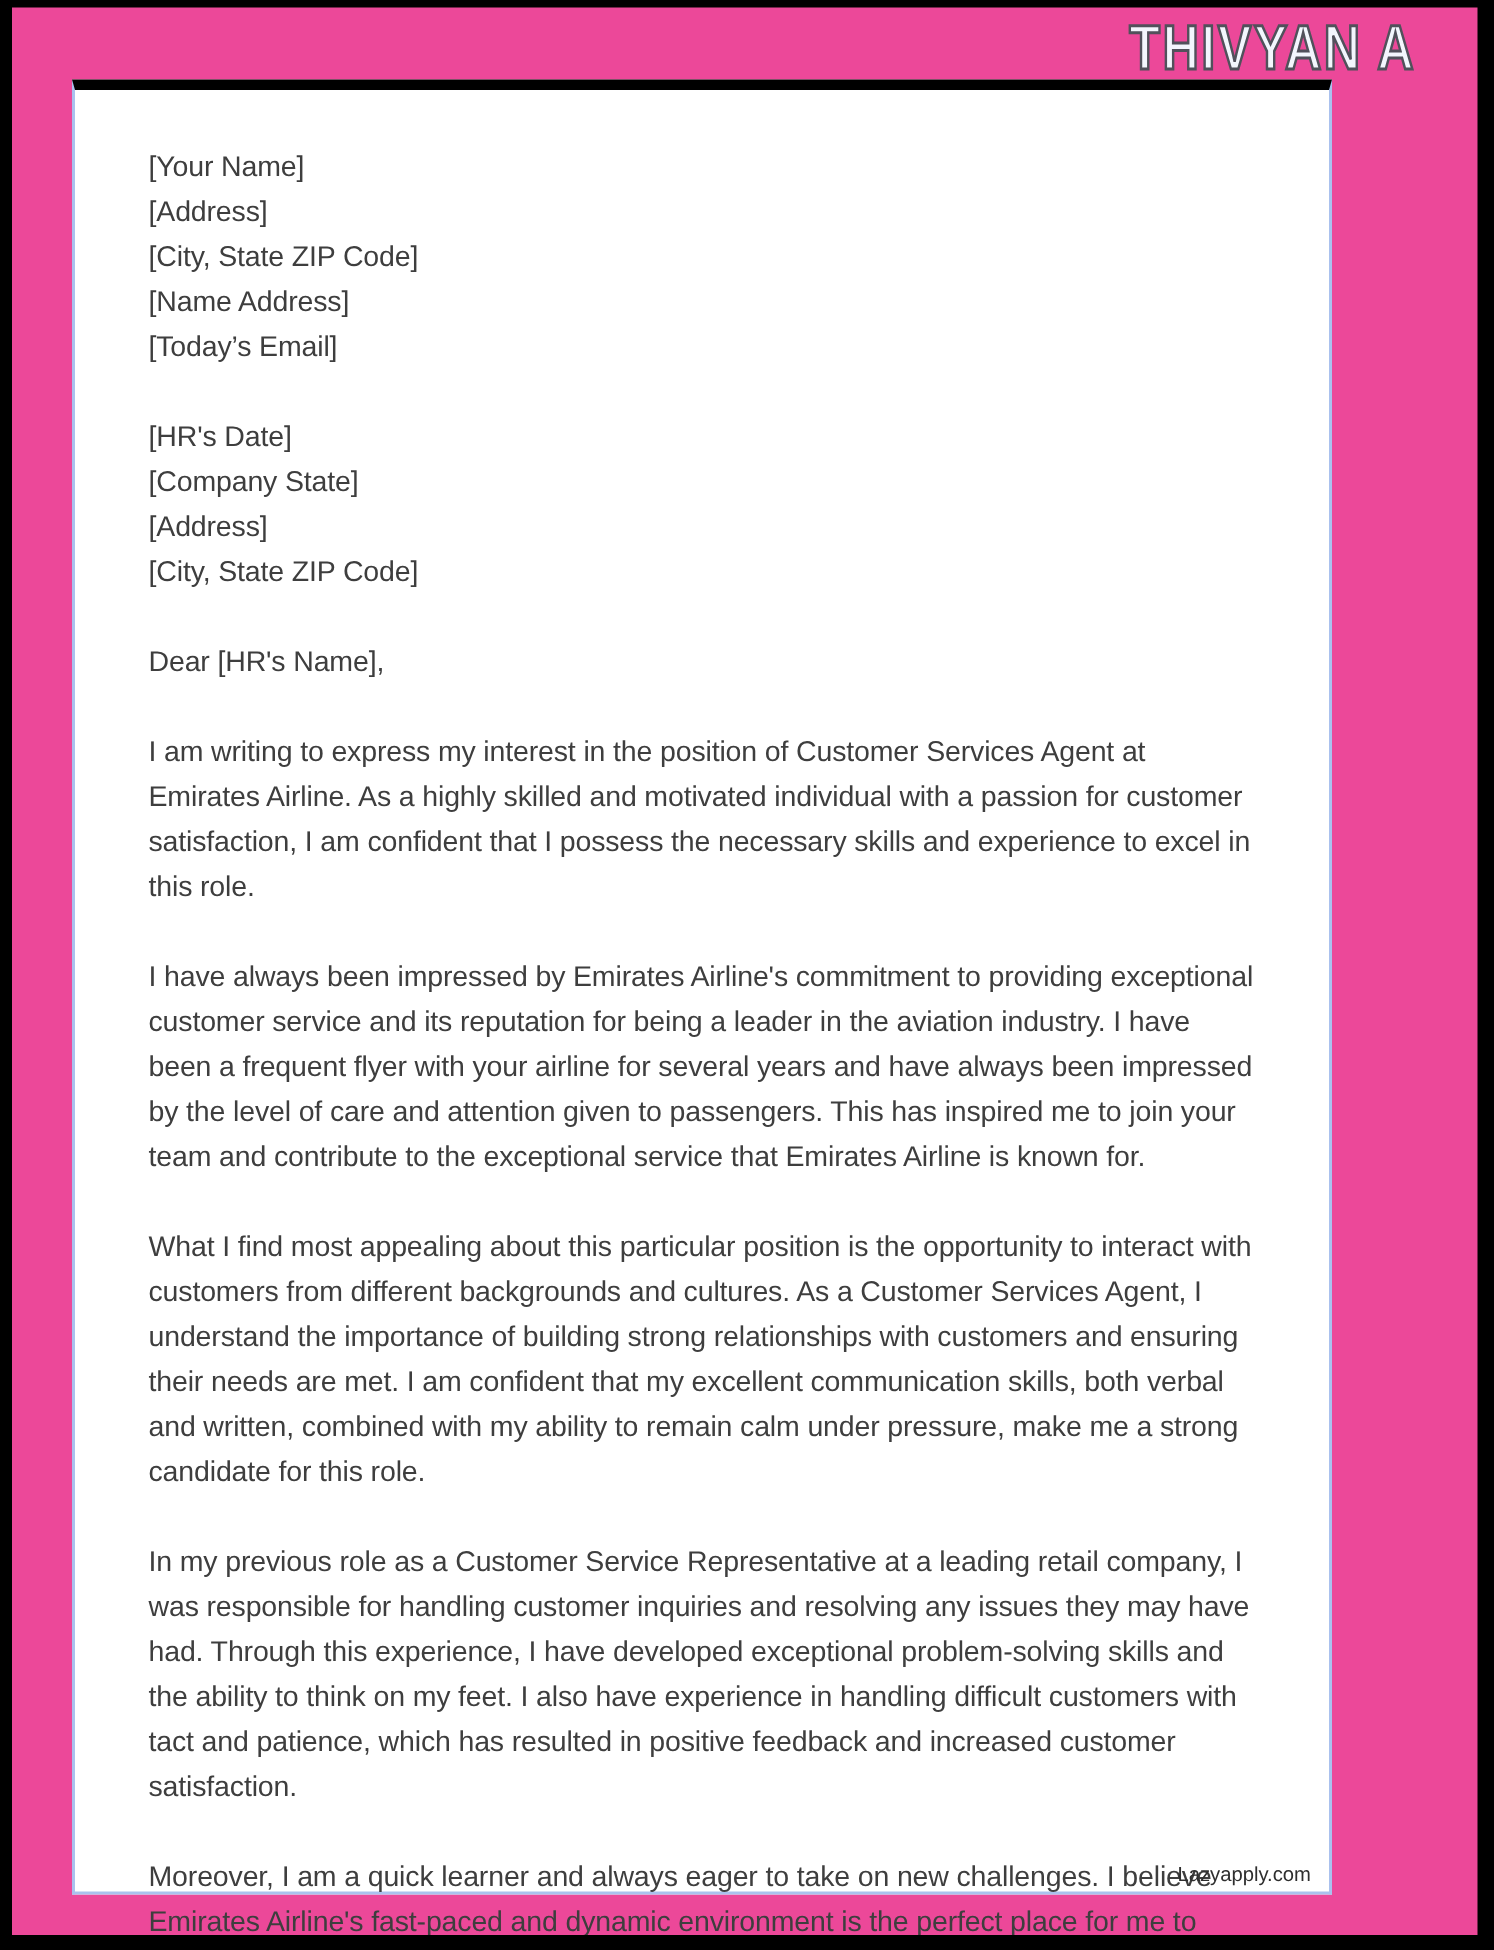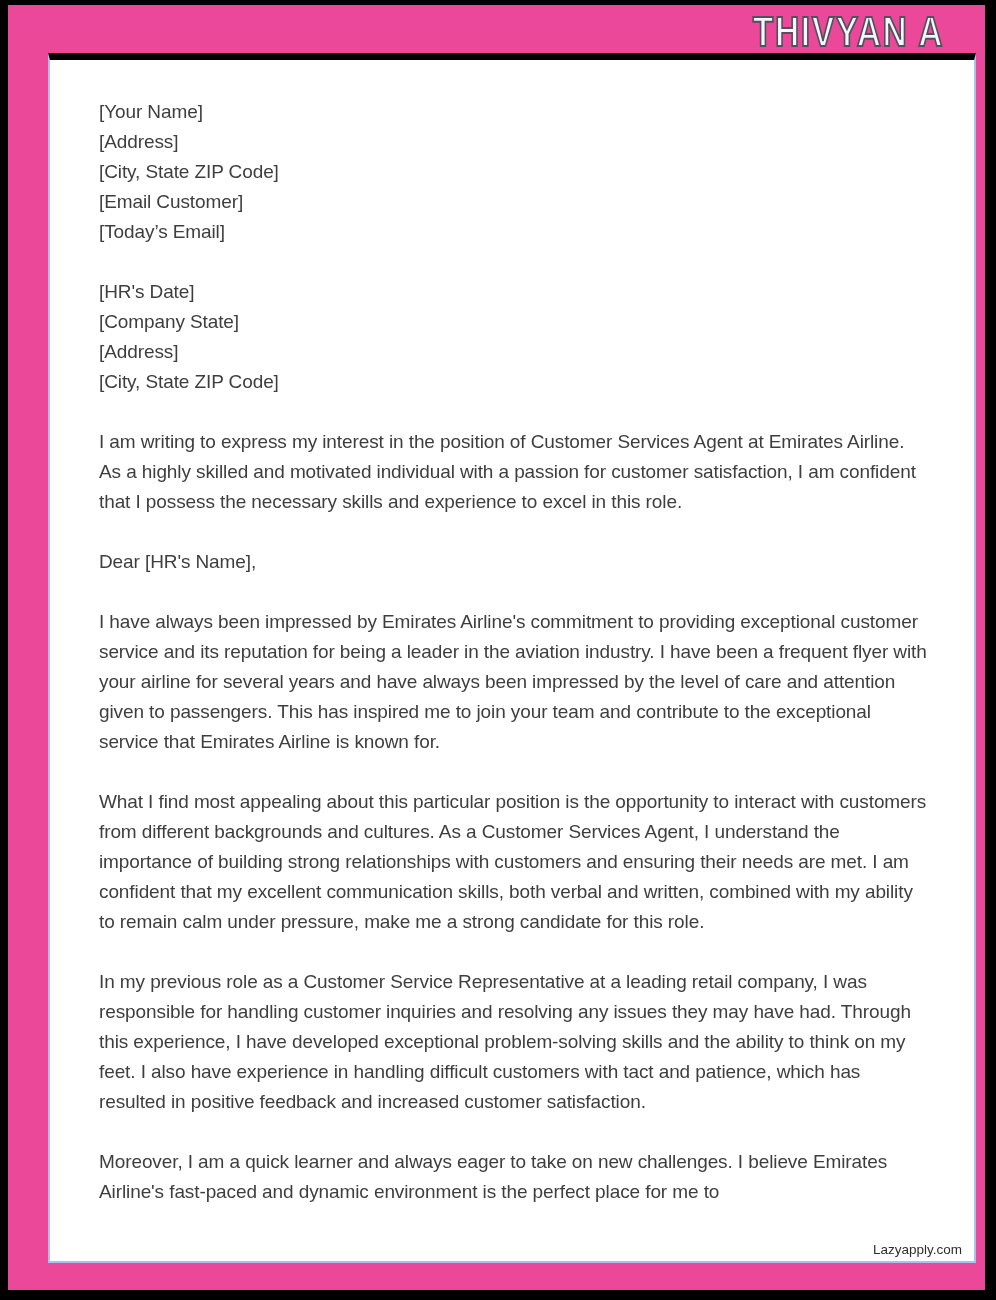--- a/index.html
+++ b/index.html
@@ -34,21 +34,21 @@
     color: #f3f6fd;
     -webkit-text-stroke: 2px #51515b;
     transform: scaleX(0.8);
     transform-origin: 100% 50%;
     white-space: nowrap;
   }
   .page {
     position: absolute;
     left: 40px;
     top: 48px;
-    width: 928px;
+    width: 840px;
     height: 1210px;
     box-sizing: border-box;
     background: #ffffff;
     border: 2px solid #aac1ee;
     border-top: 7px solid #000;
     
   }
   .letter-body {
     padding: 37px 47px 0 49px;
     font-size: 19px;
@@ -80,34 +80,34 @@
   <div class="brand">THIVYAN A</div>
 
   <div class="page">
 
     <div class="letter-body">
 
       <div class="block">
         <div class="line">[Your Name]</div>
         <div class="line">[Address]</div>
         <div class="line">[City, State ZIP Code]</div>
-        <div class="line">[Email Customer]</div>
+        <div class="line">[Name Address]</div>
         <div class="line">[Today’s Email]</div>
       </div>
 
       <div class="block">
         <div class="line">[HR's Date]</div>
         <div class="line">[Company State]</div>
         <div class="line">[Address]</div>
         <div class="line">[City, State ZIP Code]</div>
       </div>
 
+      <p class="para">Dear [HR's Name],</p>
+
       <p class="para">I am writing to express my interest in the position of Customer Services Agent at Emirates Airline. As a highly skilled and motivated individual with a passion for customer satisfaction, I am confident that I possess the necessary skills and experience to excel in this role.</p>
-
-      <p class="para">Dear [HR's Name],</p>
       <p class="para">I have always been impressed by Emirates Airline's commitment to providing exceptional customer service and its reputation for being a leader in the aviation industry. I have been a frequent flyer with your airline for several years and have always been impressed by the level of care and attention given to passengers. This has inspired me to join your team and contribute to the exceptional service that Emirates Airline is known for.</p>
       <p class="para">What I find most appealing about this particular position is the opportunity to interact with customers from different backgrounds and cultures. As a Customer Services Agent, I understand the importance of building strong relationships with customers and ensuring their needs are met. I am confident that my excellent communication skills, both verbal and written, combined with my ability to remain calm under pressure, make me a strong candidate for this role.</p>
       <p class="para">In my previous role as a Customer Service Representative at a leading retail company, I was responsible for handling customer inquiries and resolving any issues they may have had. Through this experience, I have developed exceptional problem-solving skills and the ability to think on my feet. I also have experience in handling difficult customers with tact and patience, which has resulted in positive feedback and increased customer satisfaction.</p>
       <p class="para last">Moreover, I am a quick learner and always eager to take on new challenges. I believe Emirates Airline's fast-paced and dynamic environment is the perfect place for me to</p>
 
     </div>
 
     <div class="watermark">Lazyapply.com</div>
 
   </div>

